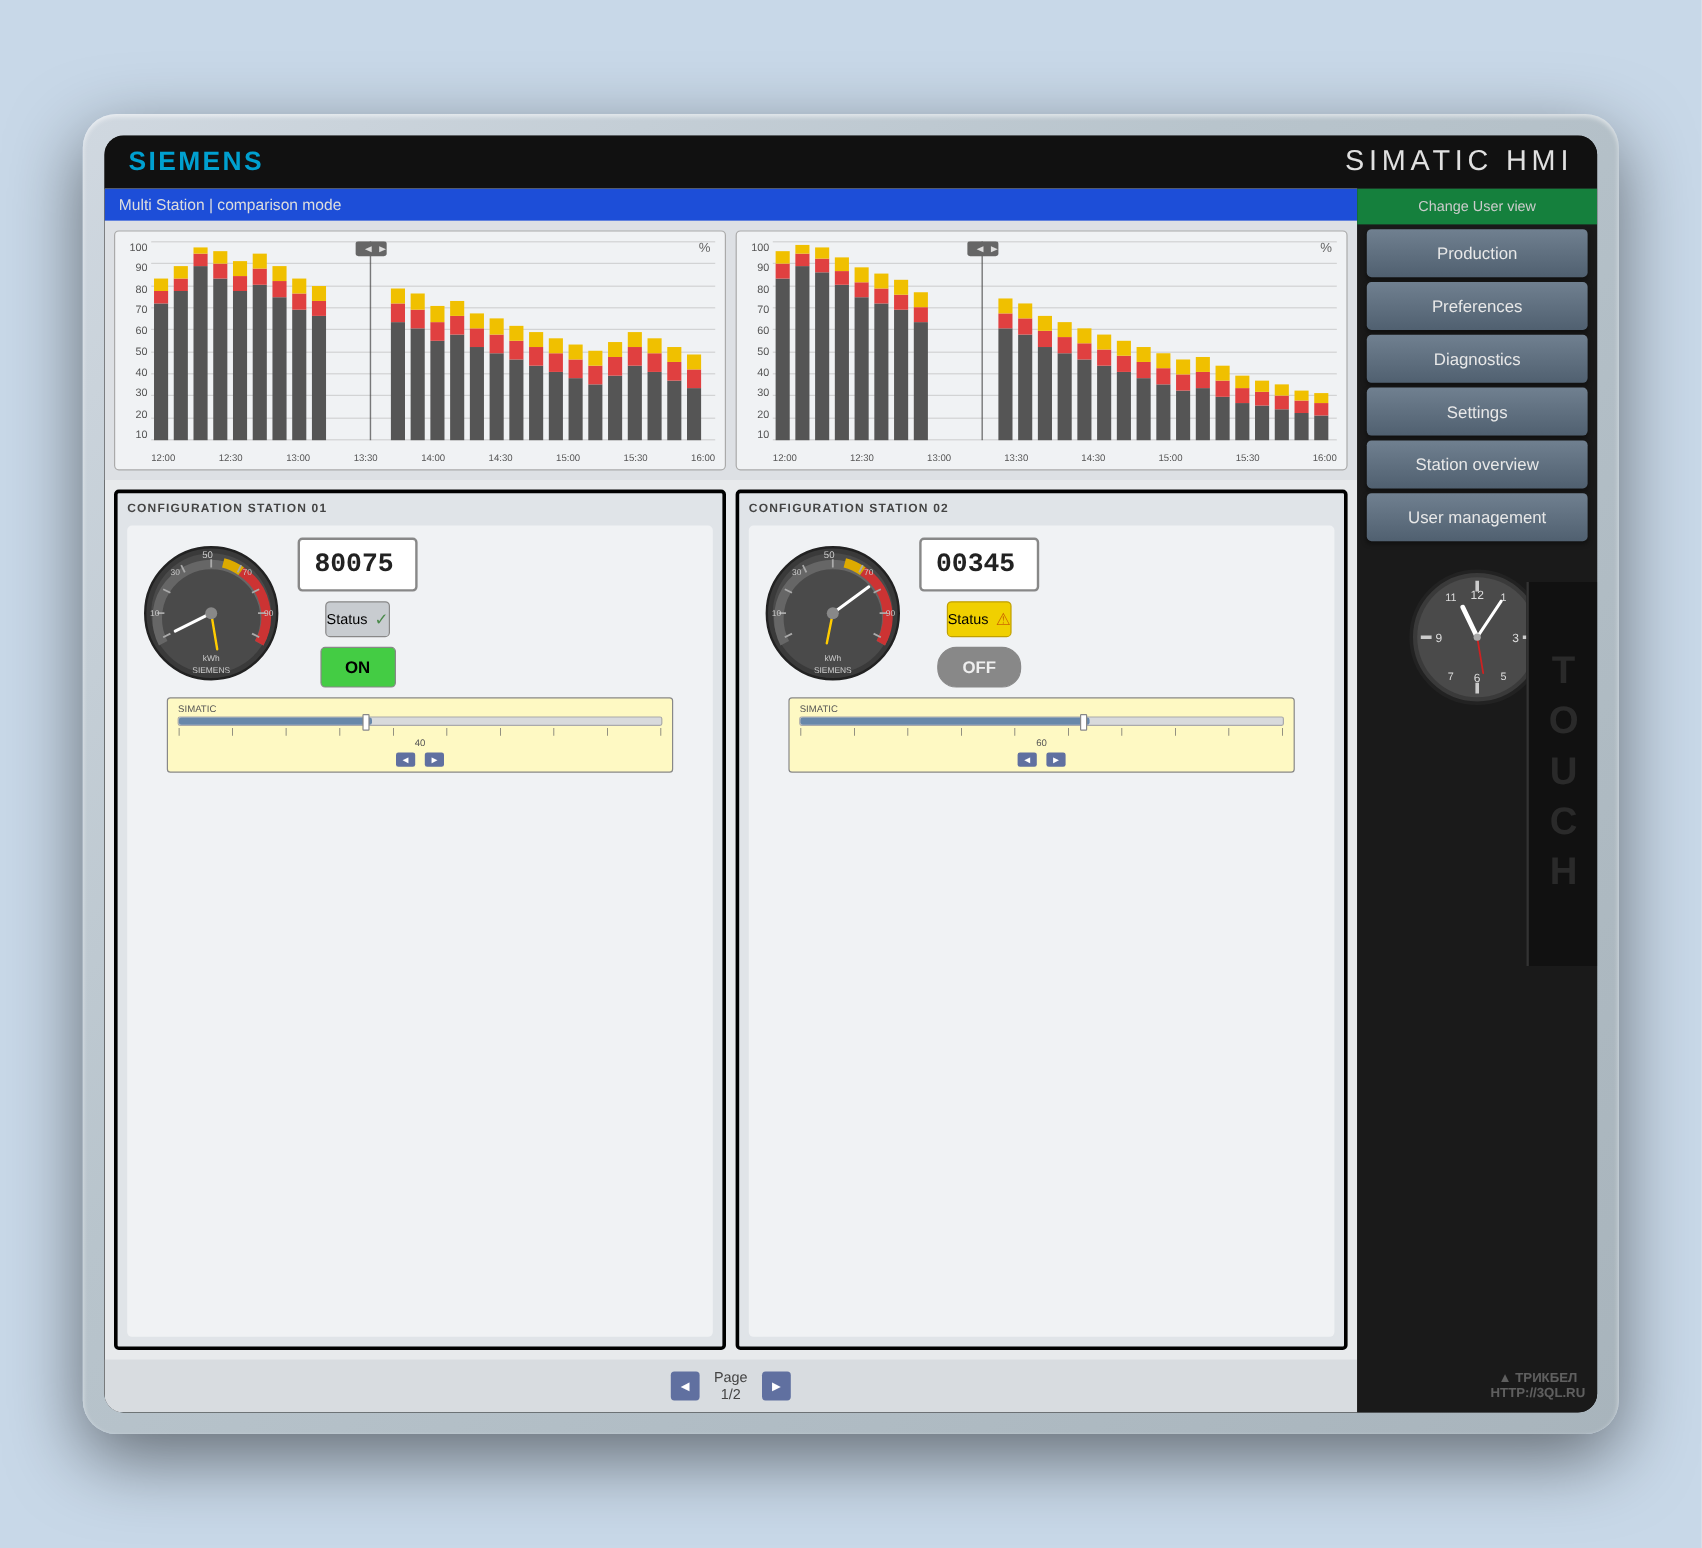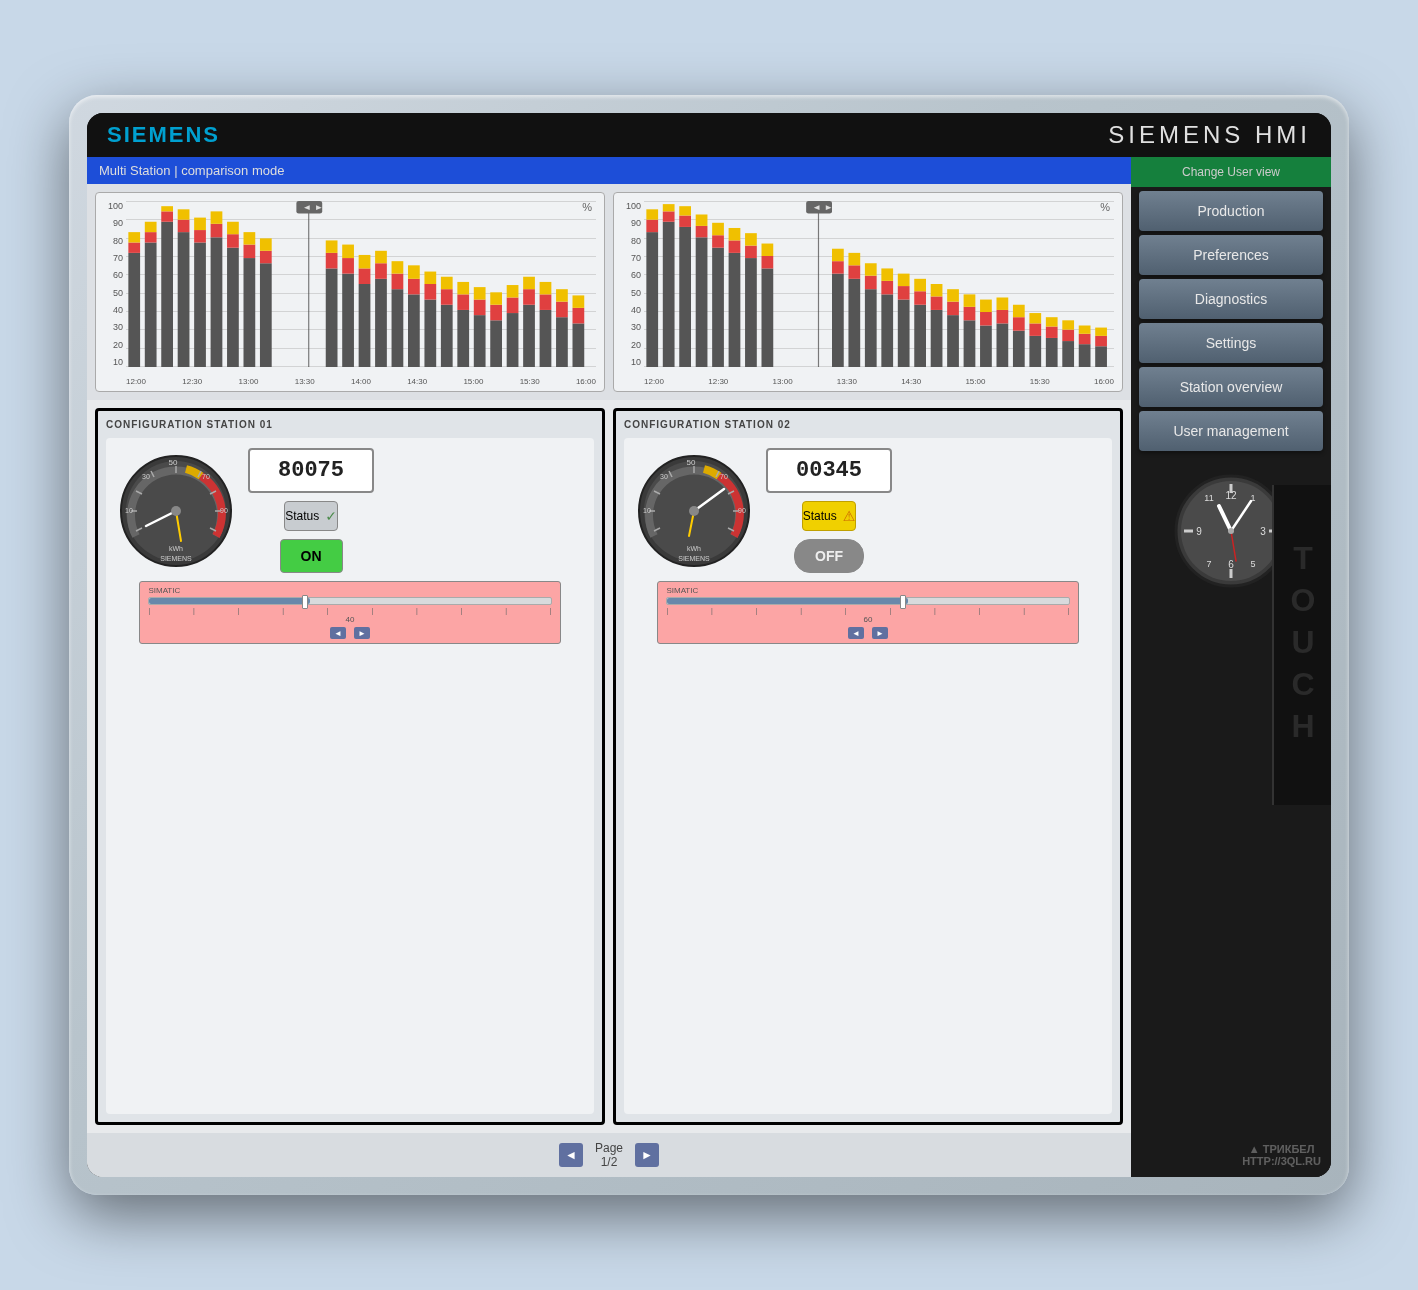--- a/index.html
+++ b/index.html
@@ -196,21 +196,21 @@
     .gauge-svg {
       width: 100%;
       height: 100%;
     }
 
     
     .digital-display {
       background: white;
       border: 2px solid #888;
       border-radius: 4px;
-      padding: 8px 28px;
+      padding: 8px 12px;
       font-size: 22px;
       font-weight: bold;
       color: #222;
       font-family: 'Courier New', monospace;
       text-align: left;
       min-width: 100px;
     }
 
     .right-controls {
       display: flex;
@@ -261,21 +261,21 @@
     }
 
     .toggle-off {
       background: #888;
       color: #eee;
       border-radius: 16px;
     }
 
     .slider-container {
       width: 100%;
-      background: #fca5a5;
+      background: #fef9c3;
       border: 1px solid #888;
       border-radius: 3px;
       padding: 4px 8px;
       position: relative;
     }
 
     .slider-track {
       height: 8px;
       background: #d8dadc;
       border: 1px solid #aaa;
@@ -437,21 +437,21 @@
     }
   </style>
 </head>
 <body>
 
 <div class="monitor-outer">
   <div class="monitor-inner">
 
     <div class="screen-top-bar">
       <span class="siemens-logo">SIEMENS</span>
-      <span class="simatic-hmi-label">SIEMENS HMI</span>
+      <span class="simatic-hmi-label">SIMATIC HMI</span>
     </div>
 
     <div class="screen-content">
 
       <div class="main-panel">
 
         <div class="top-bar">
           <span>Multi Station | comparison mode</span>
         </div>
 

